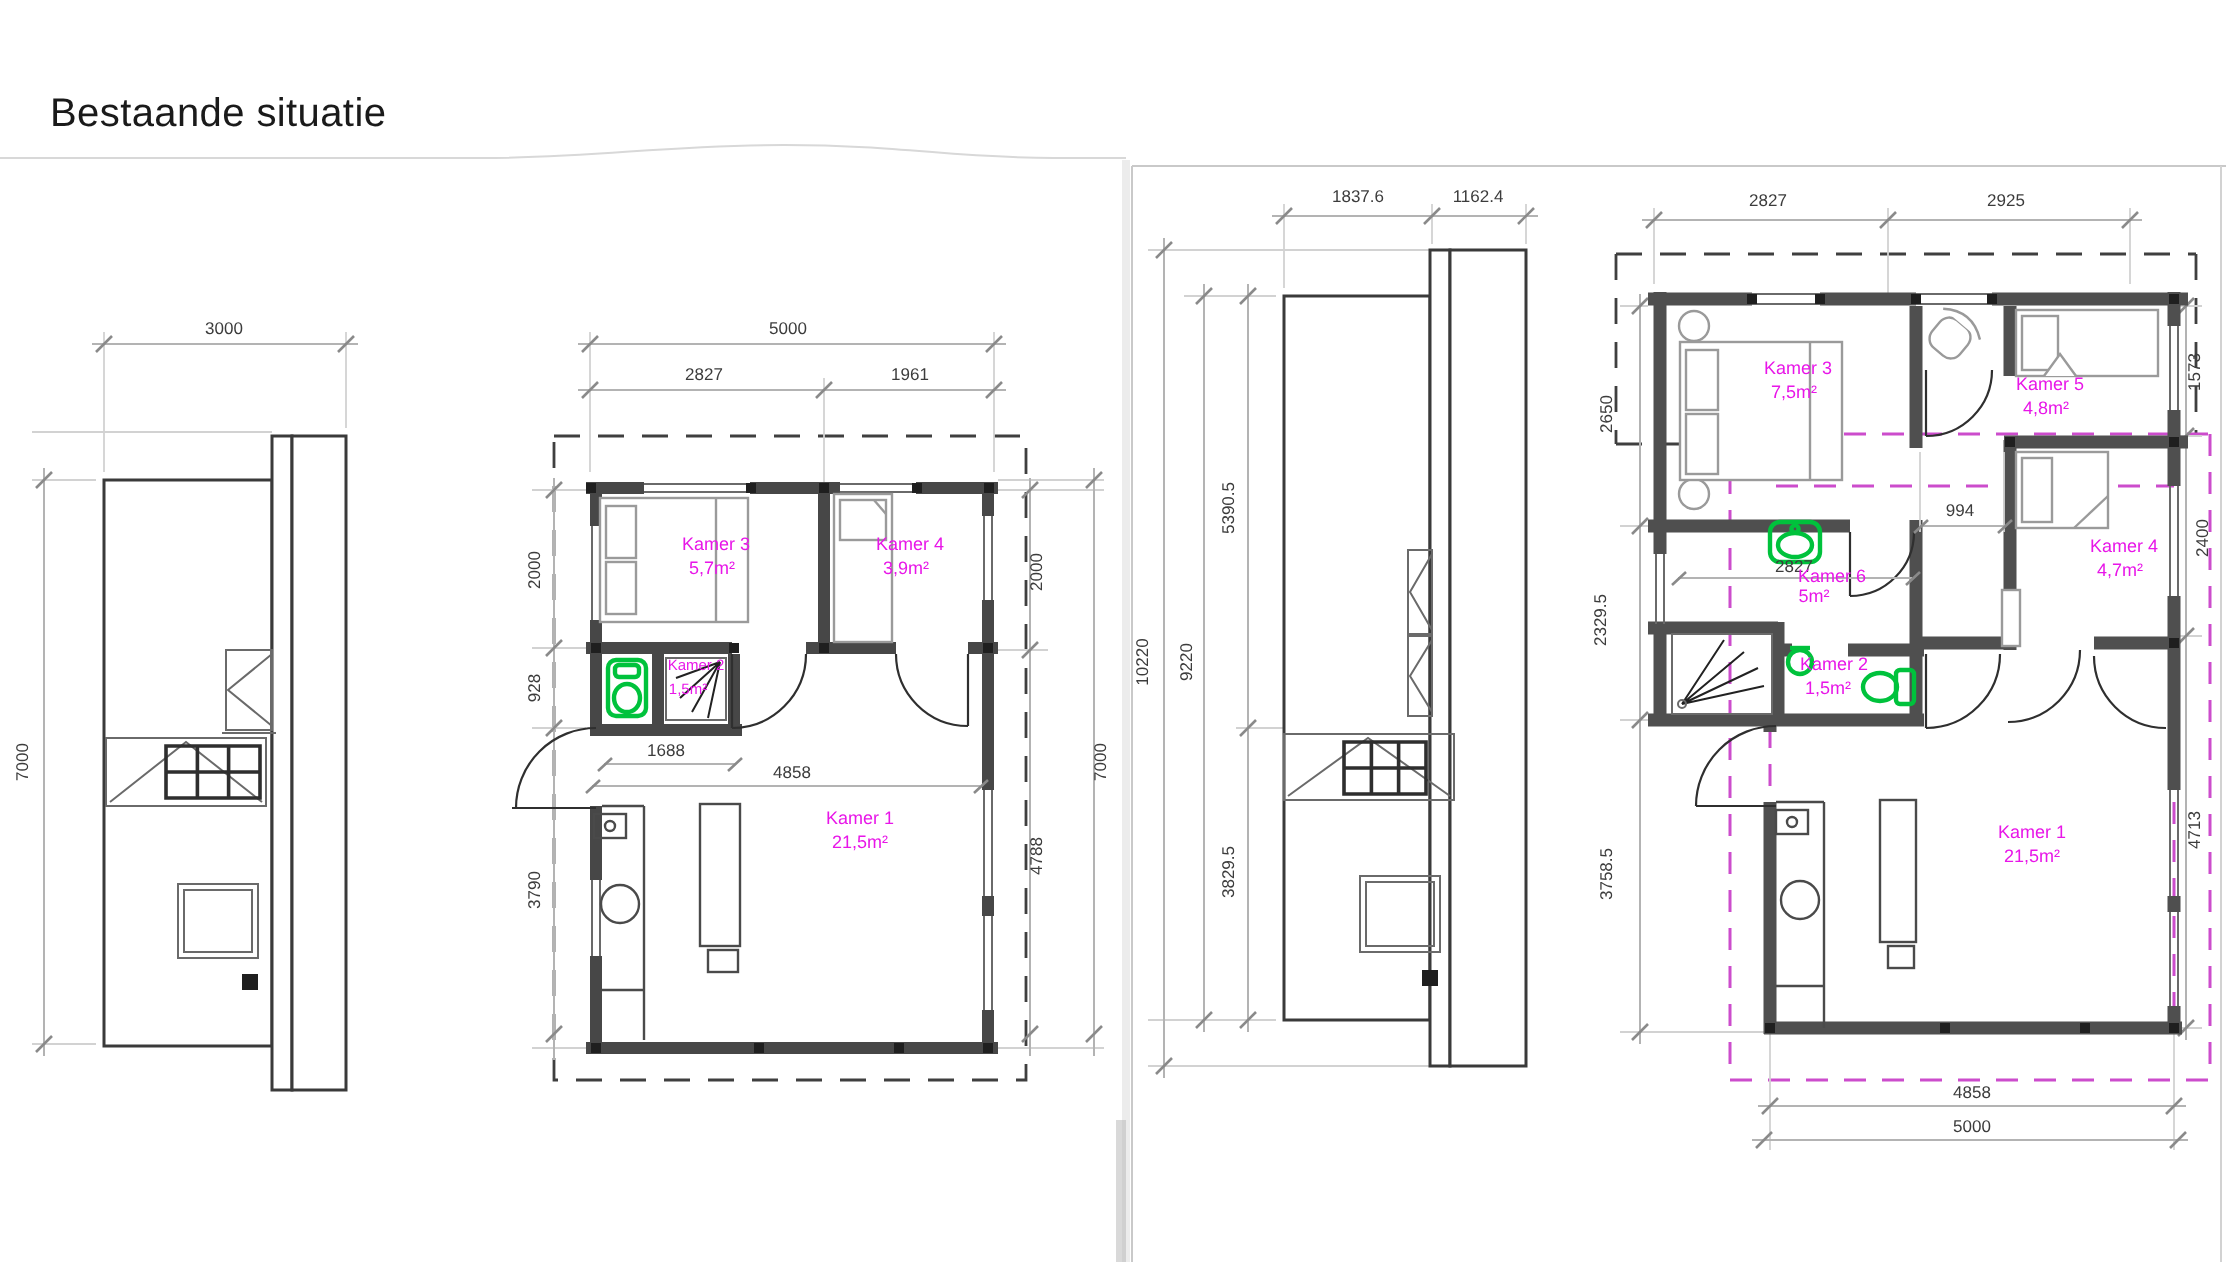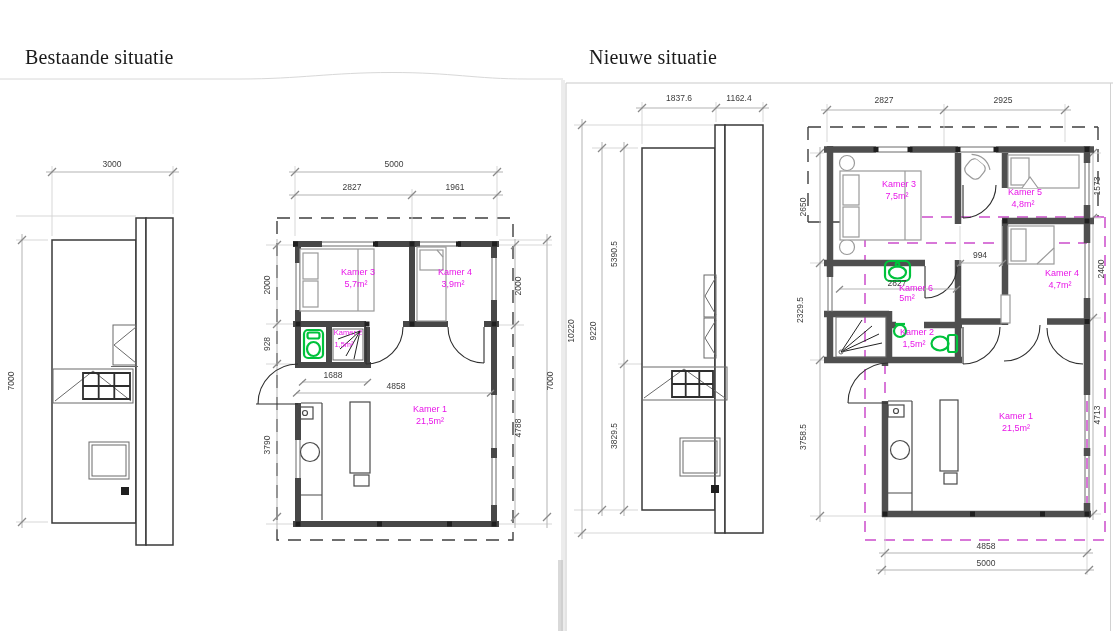--- a/index.html
+++ b/index.html
@@ -1,18 +1,18 @@
 <!DOCTYPE html>
 <html><head>
 <meta charset="utf-8">
 <style>
   html,body{margin:0;padding:0;background:#fff;}
   #stage{position:relative;width:1113px;height:631px;background:#fff;overflow:hidden;
          font-family:"Liberation Sans", sans-serif;}
-  .pgtitle{position:absolute;top:46px;font-size:20px;color:#1a1a1a;letter-spacing:.2px;font-family:Liberation Serif, serif;}
+  .pgtitle{position:absolute;top:46px;font-size:20px;color:#1a1a1a;letter-spacing:.2px;}
   #t-left{left:25px;}
   #t-right{left:589px;}
   svg{position:absolute;left:0;top:0;}
   svg text{font-family:"Liberation Sans", sans-serif;}
   .dt{font-size:8.5px;fill:#3c3c3c;text-anchor:middle;}
   .rl{font-size:9px;fill:#e816e8;text-anchor:middle;}
   .rs{font-size:7.5px;fill:#e816e8;text-anchor:middle;}
   .wall{stroke:#474747;stroke-width:6;fill:none;}
   .wallN{stroke:#4f4f4f;stroke-width:6.5;fill:none;}
   .thin{stroke:#6a6a6a;stroke-width:1;fill:none;}
@@ -26,21 +26,20 @@
   .dashM{stroke:#cc4ccc;stroke-width:1.5;fill:none;stroke-dasharray:11 8;}
   .grn{stroke:#00c23c;stroke-width:2.2;fill:none;}
   .elev{stroke:#3a3a3a;stroke-width:1.5;fill:#fff;}
   .sq{fill:#1f1f1f;}
 </style>
 </head>
 <body>
 
 <div id="stage">
   <div class="pgtitle" id="t-left">Bestaande situatie</div>
-  <div class="pgtitle" id="t-right">Nieuwe situatie</div>
 
   <svg width="1113" height="631" viewBox="0 0 1113 631">
 
     <g>
       <path d="M0 79 H240 C300 79 330 72.5 392 72.5 C452 72.5 475 79 527 79 H563" stroke="#d8d8d8" fill="none"></path>
       <line x1="566" y1="83" x2="1113" y2="83" stroke="#c9c9c9"></line>
       <line x1="566" y1="83" x2="566" y2="631" stroke="#c9c9c9"></line>
       <line x1="1110.5" y1="83" x2="1110.5" y2="631" stroke="#d2d2d2"></line>
       <rect x="561" y="80" width="4" height="551" fill="#ececec"></rect>
       <rect x="558" y="560" width="5" height="71" fill="#b9b9b9" opacity="0.55"></rect>

